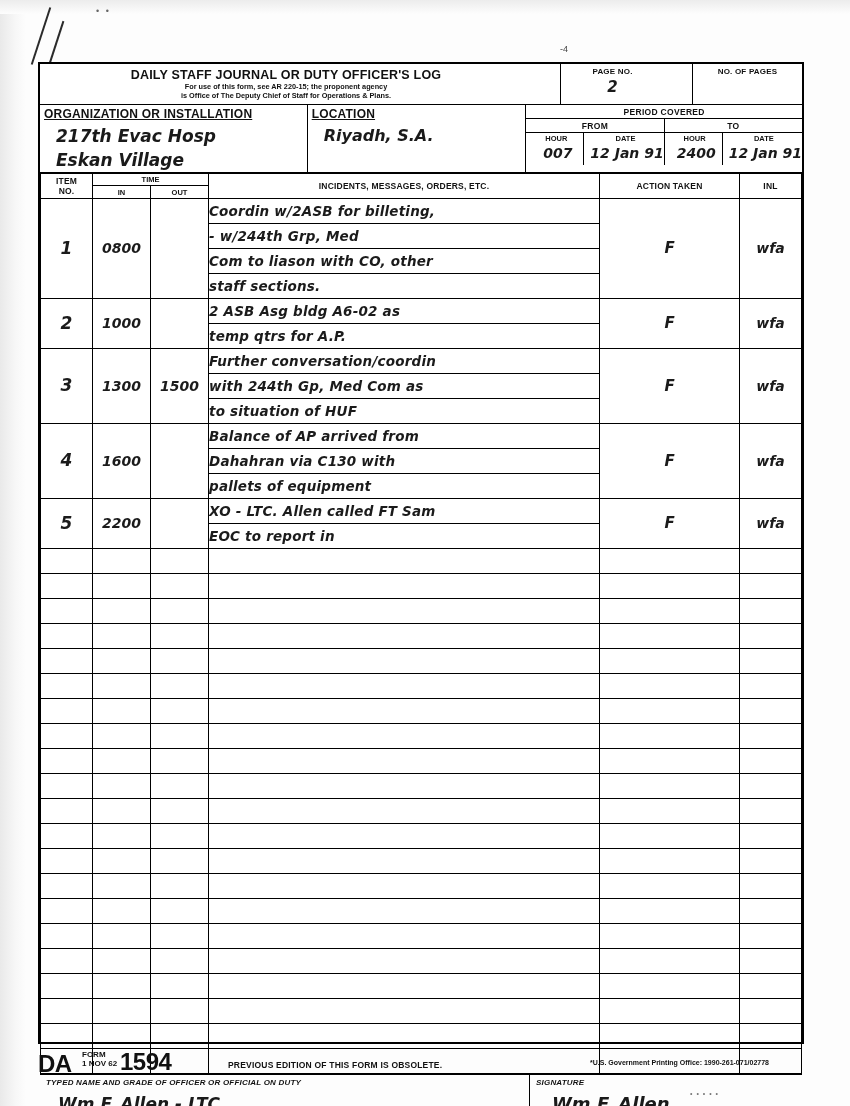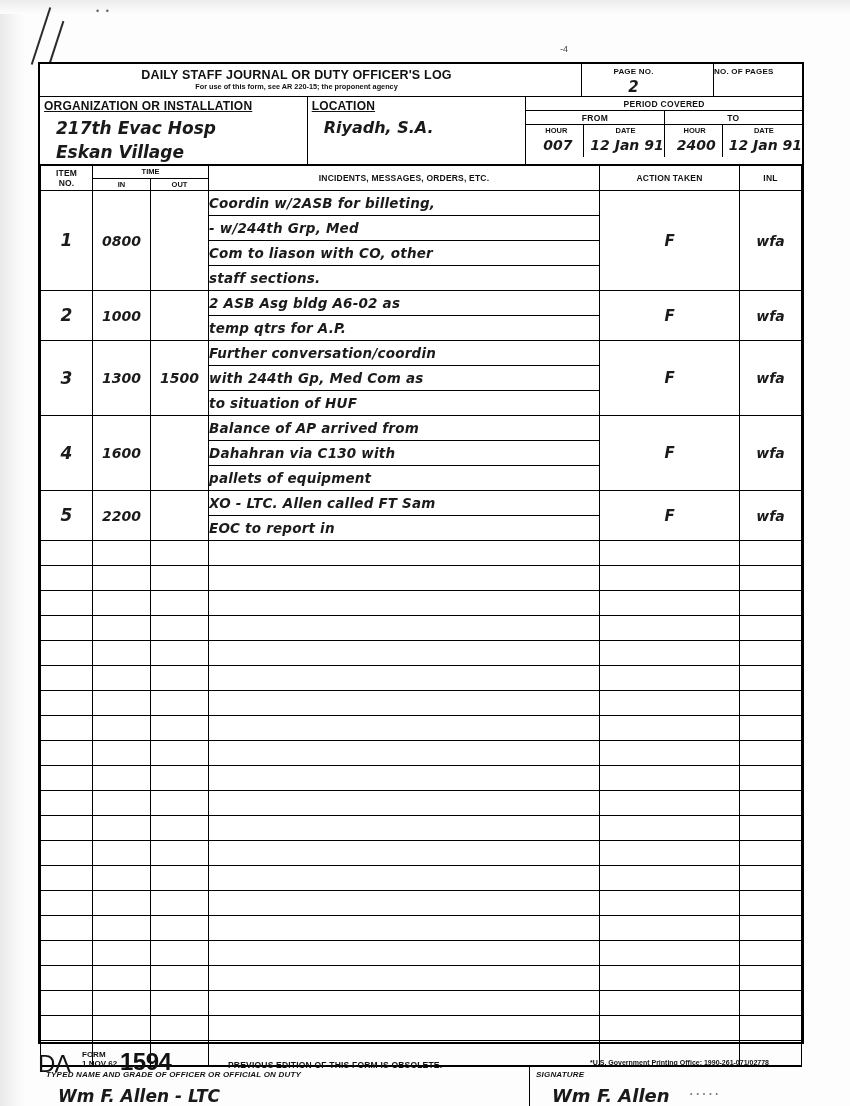--- a/index.html
+++ b/index.html
@@ -43,21 +43,22 @@
     flex:1 1 auto;text-align:center;padding:4px 0 3px 0;
     position:relative;
   }
   .hdr-title .t1{font-size:12.5px;font-weight:bold;letter-spacing:.2px;}
   .hdr-title .t2{font-size:7.3px;font-weight:bold;line-height:8.4px;margin-top:1px;}
   .hdr-page{
     width:104px;border-left:1.5px solid #000;box-sizing:border-box;
     text-align:center;
   }
   .hdr-pages{
-    width:89px;border-left:1.5px solid #000;box-sizing:border-box;
+    width:110px;border-left:1.5px solid #000;box-sizing:border-box;
+    text-align:center;
   }
   .mini-label{font-size:8px;font-weight:bold;padding:3px 0 0 0;letter-spacing:.2px;}
   .hand{
     font-family:"DejaVu Sans", sans-serif;
     font-style:italic;font-weight:bold;color:#1a1a1a;
   }
   .pg-num{font-size:15px;padding-top:2px;}
 
   
   .row2{display:flex;border-bottom:1.5px solid #000;}
@@ -111,21 +112,21 @@
   .foot{display:flex;border-top:1.5px solid #000;}
   .foot-name{flex:1 1 auto;box-sizing:border-box;border-right:1.2px solid #000;}
   .foot-sig{width:272px;box-sizing:border-box;}
   .foot-cap{font-size:8px;font-weight:bold;padding:3px 0 0 6px;letter-spacing:.2px;font-style:italic;}
   .foot-val{font-size:17px;padding:2px 0 4px 18px;height:30px;line-height:30px;white-space:nowrap;}
   .sig-val{font-size:18px;padding:2px 0 4px 22px;height:30px;line-height:30px;}
 
   .below{
     position:absolute;left:38px;top:1048px;width:790px;height:28px;
   }
-  .da{position:absolute;left:0;top:2px;font-size:24px;font-weight:normal;letter-spacing:-.5px;}
+  .da{position:absolute;left:0;top:2px;font-size:24px;font-weight:bold;letter-spacing:-.5px;}
   .da-form{position:absolute;left:44px;top:2px;font-size:8px;font-weight:bold;line-height:9px;}
   .da-num{position:absolute;left:82px;top:0px;font-size:24px;font-weight:bold;letter-spacing:-.5px;}
   .prev{position:absolute;left:190px;top:12px;font-size:8.5px;font-weight:bold;letter-spacing:.2px;}
   .gpo{position:absolute;left:552px;top:11px;font-size:7px;font-weight:bold;}
   .tiny-bl{position:absolute;left:690px;top:1090px;font-size:7px;color:#777;letter-spacing:1px;}
   .tiny-tr{position:absolute;left:560px;top:44px;font-size:9px;color:#444;}
   .tiny-tl{position:absolute;left:96px;top:6px;font-size:9px;color:#666;letter-spacing:2px;}
 </style>
 </head>
 <body>
@@ -140,20 +141,21 @@
   <div class="tiny-tl">• •</div>
   <div class="tiny-tr">-4</div>
   <div class="tiny-bl">• • • • •</div>
 
   <div class="form">
 
     <div class="hdr-row">
       <div class="hdr-title">
         <div class="t1">DAILY STAFF JOURNAL OR DUTY OFFICER'S LOG</div>
         <div class="t2">For use of this form, see AR 220-15; the proponent agency</div>
+        <div class="t2">is Office of The Deputy Chief of Staff for Operations &amp; Plans.</div>
       </div>
       <div class="hdr-page">
         <div class="mini-label">PAGE NO.</div>
         <div class="pg-num hand">2</div>
       </div>
       <div class="hdr-pages">
         <div class="mini-label">NO. OF PAGES</div>
         <div class="pg-num hand"></div>
       </div>
     </div>

